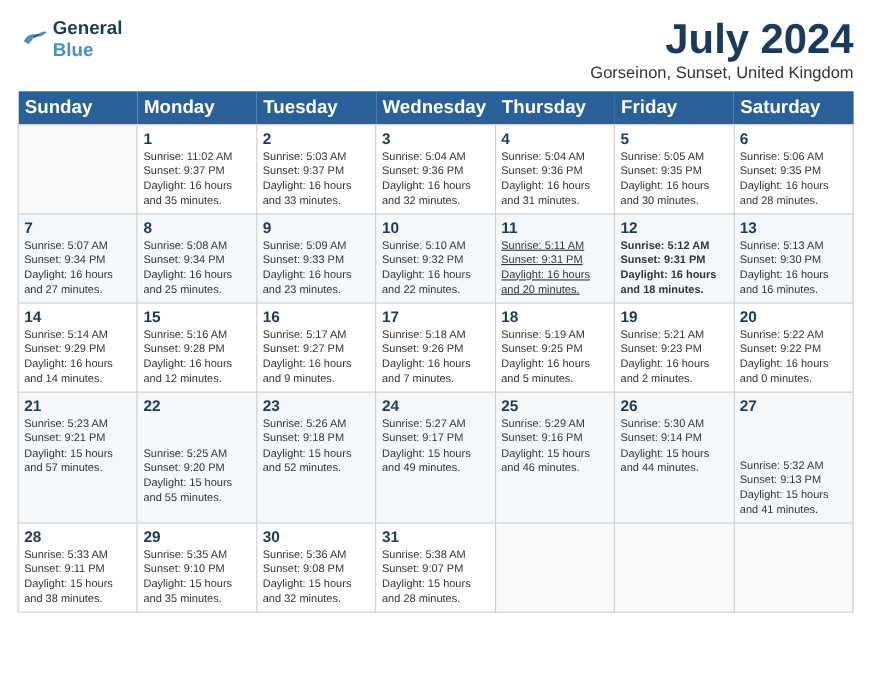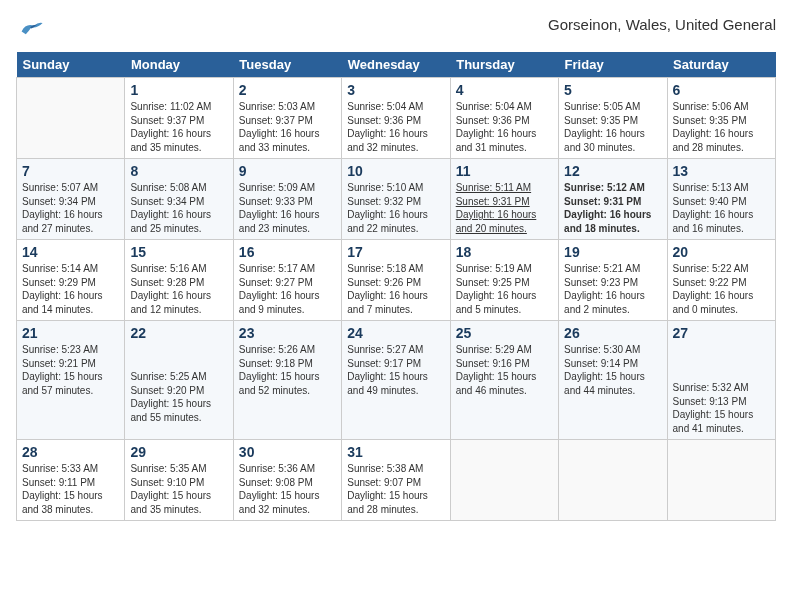--- a/index.html
+++ b/index.html
@@ -41,21 +41,21 @@
     table {
       width: 100%;
       border-collapse: collapse;
       font-size: 11px;
     }
     th {
       background: #2a6099;
       color: #fff;
       text-align: left;
       padding: 5px 6px;
-      font-size: 13px;
+      font-size: 17px;
       font-weight: bold;
     }
     td {
       border: 1px solid #ccc;
       vertical-align: top;
       padding: 4px 5px;
       width: calc(100% / 7);
       min-height: 70px;
       height: 80px;
       color: #333;
@@ -84,23 +84,28 @@
   </style>
 </head>
 <body>
 
 <div class="header">
   <div class="logo">
     <svg class="logo-bird" viewBox="0 0 40 40">
       <path d="M8 22 Q14 10 26 14 Q32 8 38 10 Q30 18 22 16 Q18 22 14 26 Z" fill="#4a90c4"></path>
       <path d="M20 16 Q24 12 30 12 Q26 16 22 18 Z" fill="#2a6099"></path>
     </svg>
+    <div>
+      <div style="font-size:17px;font-weight:bold;color:#1a3a5c;">General</div>
+      <div style="font-size:17px;font-weight:bold;color:#4a90c4;">Blue</div>
+    </div>
   </div>
   <div class="title-block">
-    <div class="location">Gorseinon, Wales, United General</div>
+    <div class="month-title">July 2024</div>
+    <div class="location">Gorseinon, Sunset, United Kingdom</div>
   </div>
 </div>
 
 <table>
   <thead>
     <tr>
     <th>Sunday</th>
         <th>Monday</th>
         <th>Tuesday</th>
         <th>Wednesday</th>
@@ -194,21 +199,21 @@
         <td>
           <div class="day-num">12</div>
           <div class="day-info" style="white-space: pre-line; font-weight: bold;">Sunrise: 5:12 AM
 Sunset: 9:31 PM
 Daylight: 16 hours
 and 18 minutes.</div>
         </td>
         <td>
           <div class="day-num">13</div>
           <div class="day-info" style="white-space: pre-line;">Sunrise: 5:13 AM
-Sunset: 9:40 PM
+Sunset: 9:30 PM
 Daylight: 16 hours
 and 16 minutes.</div>
         </td>
       </tr>
       <tr>
         <td>
           <div class="day-num">14</div>
           <div class="day-info" style="white-space: pre-line;">Sunrise: 5:14 AM
 Sunset: 9:29 PM
 Daylight: 16 hours

